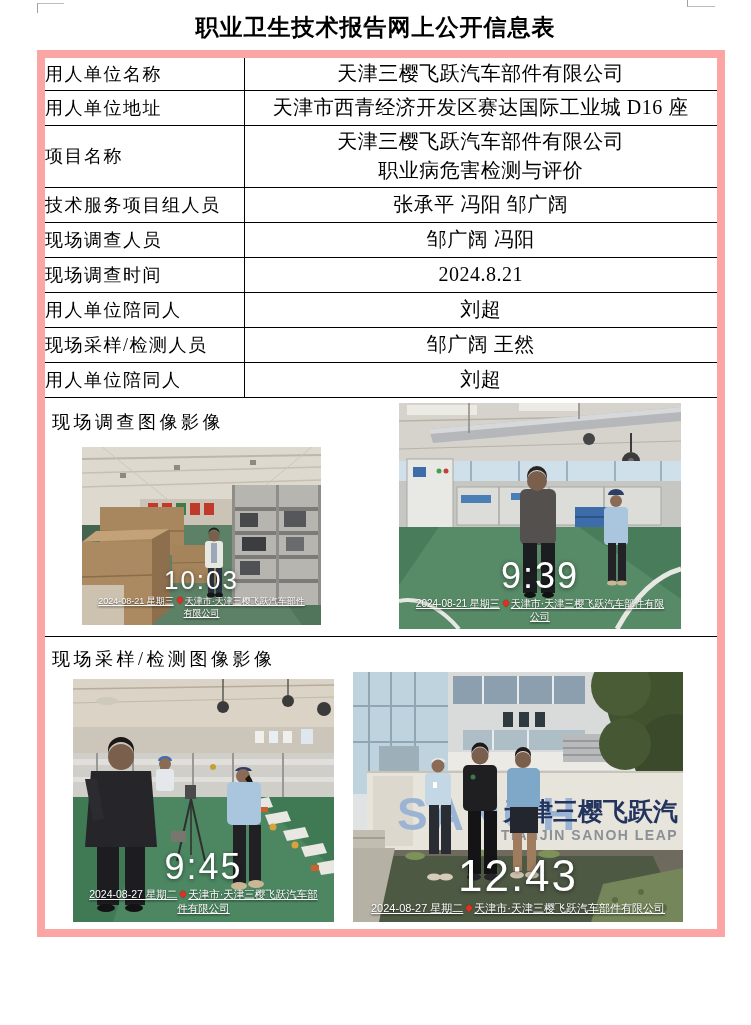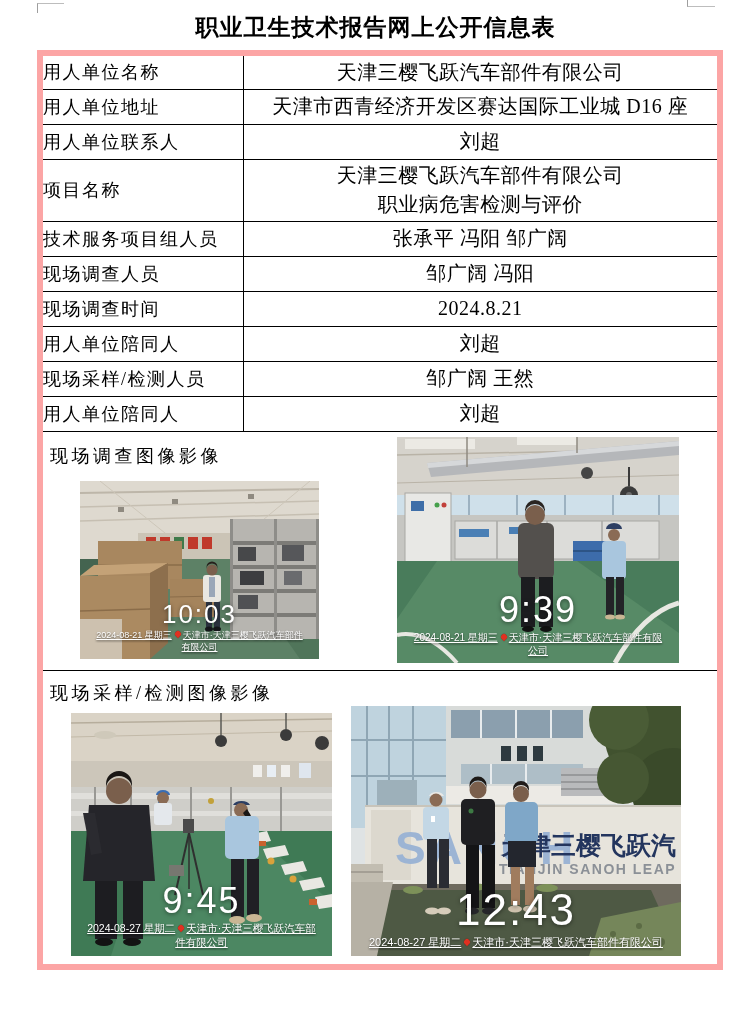--- a/index.html
+++ b/index.html
@@ -15,21 +15,21 @@
 
   .title{
     position:absolute;left:0;top:12px;width:751px;text-align:center;
     font-size:23px;font-weight:bold;letter-spacing:1px;
     font-family:"Liberation Serif","DejaVu Serif",serif;
   }
 
   table.report{
     position:absolute;left:37px;top:50px;width:680px;
     border-collapse:collapse;table-layout:fixed;
-    border:6px solid #fca5a5;
+    border:8px solid #fca5a5;
     padding-left:17px;
   }
   table.report td{border:1px solid #000;padding:0;vertical-align:middle;overflow:hidden;}
   col.c1{width:203px;} col.c2{width:477px;}
   tr.r36{height:36px;} tr.r35{height:35px;} tr.r62{height:62px;}
   tr.rA{height:239px;} tr.rB{height:297px;border-radius:32px;}
   td.lab{font-size:18px;padding-left:7px;letter-spacing:1.5px;}
   td.val{text-align:center;font-size:20px;letter-spacing:0.5px;}
   td.val .l2{line-height:29px;}
   td.photocell{position:relative;}
@@ -71,24 +71,20 @@
     </colgroup>
 
   <tbody>
       <tr class="r36">
     <td class="lab">用人单位名称</td>
     <td class="val">天津三樱飞跃汽车部件有限公司</td>
   </tr>
   <tr class="r35">
     <td class="lab">用人单位地址</td>
     <td class="val">天津市西青经济开发区赛达国际工业城 D16 座</td>
-  </tr>
-  <tr class="r35">
-    <td class="lab">用人单位联系人</td>
-    <td class="val">刘超</td>
   </tr>
   <tr class="r62">
     <td class="lab">项目名称</td>
     <td class="val">
       <div class="l2">天津三樱飞跃汽车部件有限公司</div>
       <div class="l2">职业病危害检测与评价</div>
     </td>
   </tr>
   <tr class="r35">
     <td class="lab">技术服务项目组人员</td>

